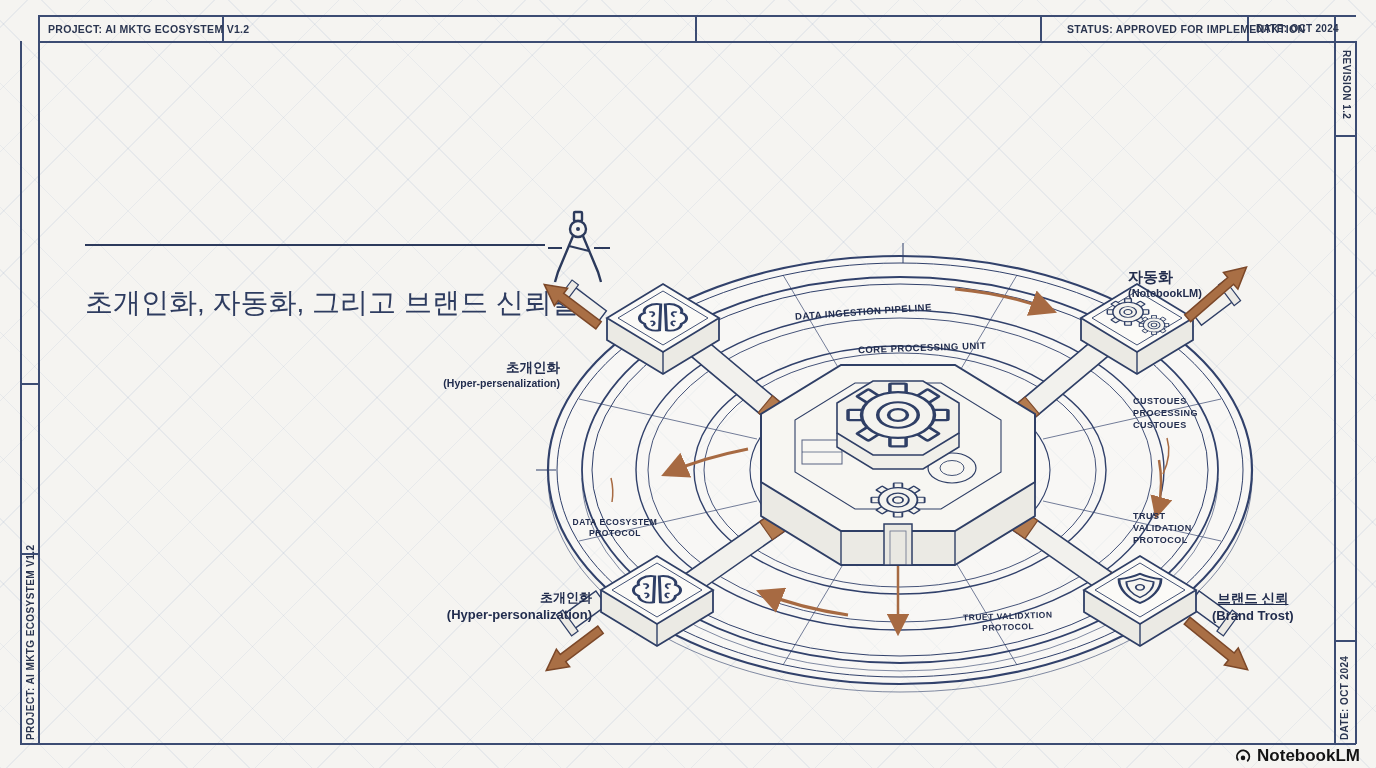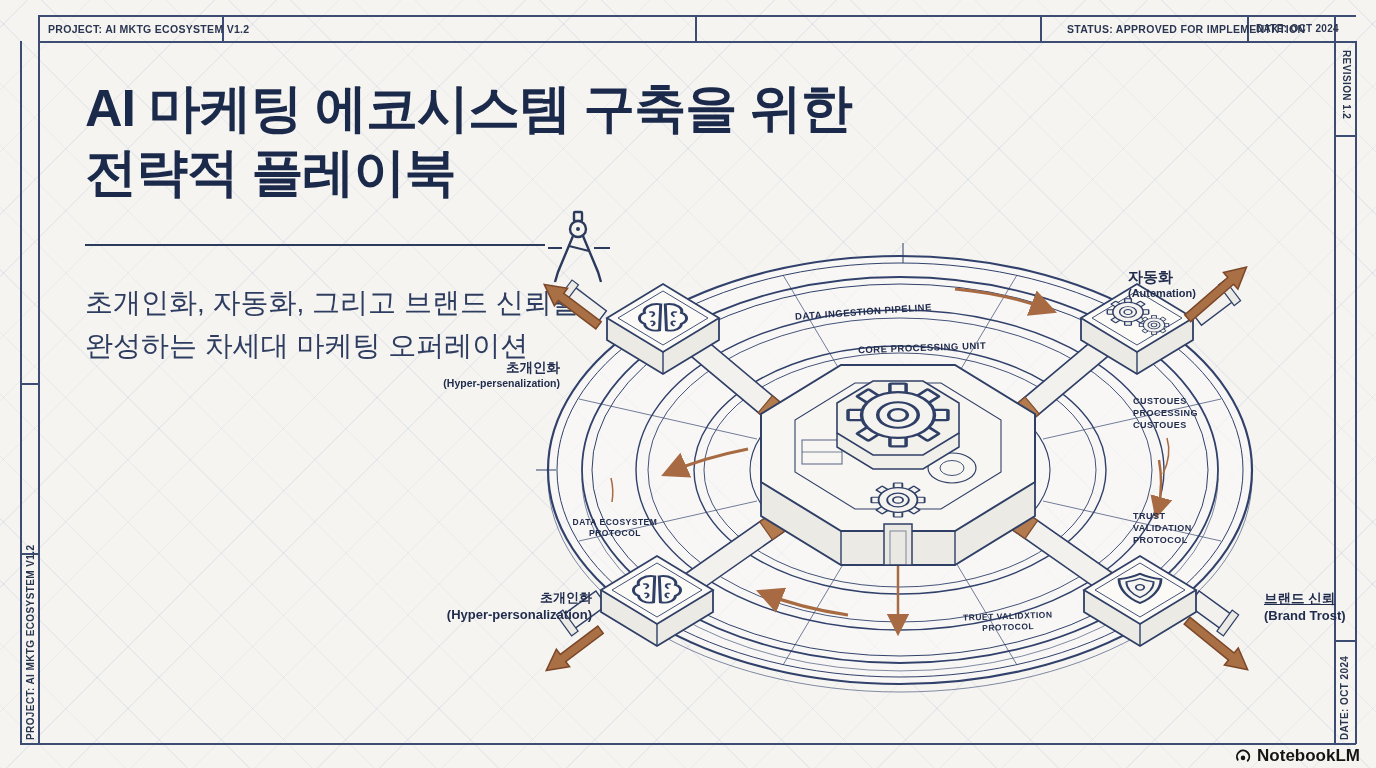--- a/index.html
+++ b/index.html
@@ -65,41 +65,36 @@
   <div class="tick" style="left:1334px; top:135px; width:22px; height:1.5px;"></div>
   <div class="tick" style="left:1334px; top:640px; width:22px; height:1.5px;"></div>
 
   <div class="tband-label" style="left:48px;">PROJECT: AI MKTG ECOSYSTEM V1.2</div>
   <div class="tband-label" style="left:1067px;">STATUS: APPROVED FOR IMPLEMENTKTION</div>
   <div class="tband-label" style="left:1256px; font-size:10px;">DATE: OCT 2024</div>
   <div class="vtext" style="left:1352px; top:50px; transform:rotate(90deg);">REVISION 1.2</div>
   <div class="vtext" style="left:25px; top:740px; transform:rotate(-90deg);">PROJECT: AI MKTG ECOSYSTEM V1.2</div>
   <div class="vtext" style="left:1339px; top:740px; transform:rotate(-90deg);">DATE: OCT 2024</div>
 
-  <div class="title">
-    <div>AI 마케팅 에코시스템 구축을 위한</div>
-    <div>전략적 플레이북</div>
-  </div>
   <div class="rule"></div>
 
   <svg class="compass" width="62" height="86" viewBox="0 0 62 86">
     <g fill="none" stroke="#2c3a5c" stroke-width="2.4">
       <rect x="26" y="2" width="8" height="9" rx="1"></rect>
       <circle cx="30" cy="19" r="8" fill="#f5f4f1"></circle>
       <circle cx="30" cy="19" r="2" fill="#2c3a5c" stroke="none"></circle>
       <path d="M25,26 L10,62 L7,72"></path>
       <path d="M35,26 L50,62 L53,72"></path>
       <path d="M0,38 L14,38 M46,38 L62,38" stroke-width="2"></path>
       <path d="M21,36 L41,41" stroke-width="2"></path>
     </g>
   </svg>
 
   <div class="subtitle">
     <div>초개인화, 자동화, 그리고 브랜드 신뢰를</div>
-    <div>완성하는 차세대 마케팅 오퍼레이션</div>
   </div>
 
   <svg class="diagram" width="1376" height="768" viewBox="0 0 1376 768">
     <defs>
       <marker id="ah" markerWidth="9" markerHeight="9" refX="6.5" refY="4.5" orient="auto">
         <path d="M0,0 L9,4.5 L0,9 Z" fill="#a76a42"></path>
       </marker>
       <g id="gearg" fill="#f4f3ef" stroke="#2f3f66" stroke-width="2.6">
         <rect x="-6" y="-37" width="12" height="11" rx="1"></rect>
         <rect x="-6" y="-37" width="12" height="11" rx="1" transform="rotate(45)"></rect>
@@ -272,21 +267,21 @@
       <line x1="903" y1="243" x2="903" y2="263"></line>
       <line x1="536" y1="470" x2="556" y2="470"></line>
     </g>
   </svg>
 
   <div class="dlabel small-caps" style="left:795px; top:306px; transform:rotate(-4deg); font-size:9.5px;">DATA INGESTION PIPELINE</div>
   <div class="dlabel small-caps" style="left:858px; top:342px; transform:rotate(-2deg); font-size:9.5px;">CORE PROCESSING UNIT</div>
 
   <div class="dlabel" style="left:1128px; top:250px;margin-top:18px;">
     <div class="ko" style="font-size:15px;">자동화</div>
-    <div class="en" style="font-size:11px;">(Autemation)</div>
+    <div class="en" style="font-size:11px;">(NotebookLM)</div>
   </div>
 
   <div class="dlabel" style="left:430px; top:359px; width:130px; text-align:right;">
     <div class="ko" style="font-size:13.5px;">초개인화</div>
     <div class="en" style="font-size:10.5px;">(Hyper-persenalization)</div>
   </div>
 
   <div class="dlabel small-caps" style="left:1133px; top:395px;">
     <div>CUSTOUES</div>
     <div>PROCESSING</div>
@@ -302,21 +297,21 @@
   <div class="dlabel small-caps" style="left:560px; top:517px; width:110px; text-align:center; font-size:8.5px;">
     <div>DATA ECOSYSTEM</div>
     <div>PROTOCOL</div>
   </div>
 
   <div class="dlabel" style="left:440px; top:589px; width:152px; text-align:right;">
     <div class="ko" style="font-size:13px;">초개인화</div>
     <div class="en" style="font-size:13px;">(Hyper-personalization)</div>
   </div>
 
-  <div class="dlabel" style="left:1264px; top:590px;">
+  <div class="dlabel" style="left:1212px; top:590px;text-align:center;">
     <div class="ko" style="font-size:13.5px; text-decoration:underline;">브랜드 신뢰</div>
     <div class="en" style="font-size:13px;">(Brand Trost)</div>
   </div>
 
   <div class="dlabel small-caps" style="left:943px; top:611px; width:130px; text-align:center; font-size:8.5px; transform:rotate(-2deg);">
     <div>TRUET VALIDXTION</div>
     <div>PROTOCOL</div>
   </div>
 
   <div class="footer">

